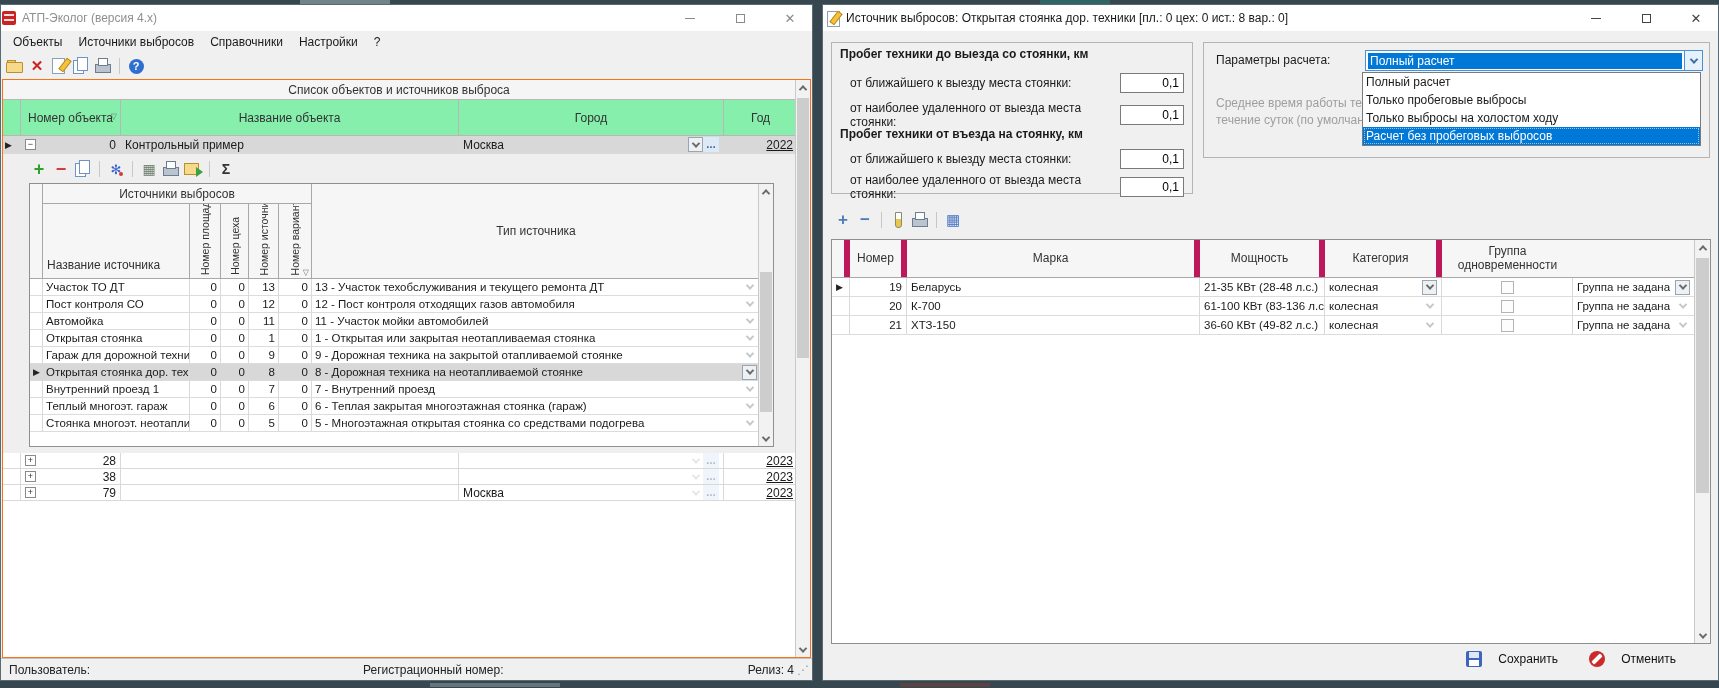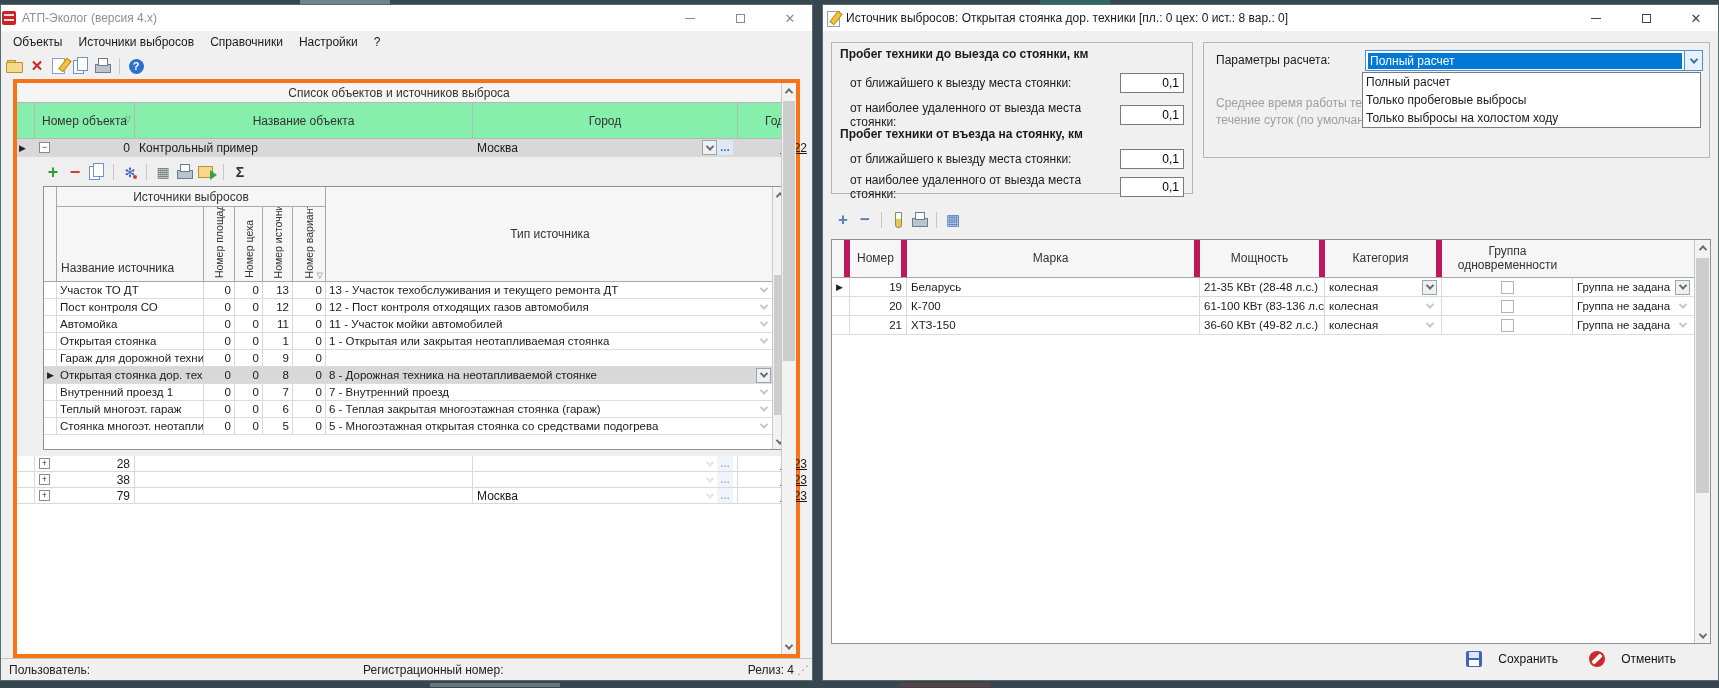--- a/index.html
+++ b/index.html
@@ -62,21 +62,21 @@
   .dotsbox { width:16px; height:15px; display:inline-flex; align-items:center; justify-content:center; background:#dce9f7; color:#3a5a7a; font-weight:bold; font-size:10px; flex:0 0 auto; }
   .dotsbox.faint, .chevbox.faint-box { opacity:.45; }
   .sorttri { font-size:8px; color:#777; }
 
   
   .menubar { height:22px; display:flex; align-items:center; padding-left:4px; flex:0 0 auto; }
   .menu-item { padding:2px 8px; }
   .toolbar { height:26px; display:flex; align-items:center; padding-left:4px; gap:2px; flex:0 0 auto; }
 
   
-  .tablewrap { flex:1; margin:0 12px; border:4px solid #f97316; background:#fff; display:flex; min-height:0; }
+  .tablewrap { flex:1; margin:0 1px; border:1px solid #f97316; background:#fff; display:flex; min-height:0; }
   .tcontent { flex:1; display:flex; flex-direction:column; min-width:0; }
   .caption-row { height:20px; background:#f5f5f5; border-bottom:1px solid #b7b7b7; display:flex; align-items:center; justify-content:center; color:#333; flex:0 0 auto; }
   .ohead, .orow { display:grid; grid-template-columns:18px 100px 338px 265px 73px; flex:0 0 auto; }
   .ohead { height:36px; background:#86efac; border-bottom:1px solid #b7b7b7; }
   .ohead .hc { border-right:1px solid #b7b7b7; display:flex; align-items:center; justify-content:center; text-align:center; color:#333; position:relative; padding:0 4px; }
   .ohead .hc:last-child { border-right:none; }
   .orow { height:18px; background:#fff; border-bottom:1px solid #d9d9d9; }
   .orow.sel { background:#d8d8d8; }
   .orow .c { border-right:1px solid #d9d9d9; display:flex; align-items:center; padding:0 4px; white-space:nowrap; overflow:hidden; }
   .orow .c:last-child { border-right:none;text-decoration:underline; }
@@ -312,20 +312,26 @@
                       </span>
                     </div>
                   </div>
                   <div class="srow">
                     <div class="c"></div>
                     <div class="c">Гараж для дорожной техники</div>
                     <div class="c r">0</div>
                     <div class="c r">0</div>
                     <div class="c r">9</div>
                     <div class="c r">0</div>
+                    <div class="c typec">
+                      <span>9 - Дорожная техника на закрытой отапливаемой стоянке</span>
+                      <span class="chevbox">
+                        <i class="chv d faint"></i>
+                      </span>
+                    </div>
                   </div>
                   <div class="srow sel">
                     <div class="c">
                       <span class="rowmark">▶</span>
                     </div>
                     <div class="c">Открытая стоянка дор. техники</div>
                     <div class="c r">0</div>
                     <div class="c r">0</div>
                     <div class="c r">8</div>
                     <div class="c r">0</div>
@@ -517,20 +523,21 @@
         <div class="combo" style="left:161px;top:7px;width:338px;">
           <span class="selval">Полный расчет</span>
           <span class="cbtn">
               <i class="chv d" style="border-color:#3a6ea5;"></i>
             </span>
         </div>
         <div class="dropdown" id="calc-options" style="left:158px;top:29px;width:339px;">
             <div class="opt">Полный расчет</div>
             <div class="opt">Только пробеговые выбросы</div>
             <div class="opt">Только выбросы на холостом ходу</div>
+            <div class="opt hl">Расчет без пробеговых выбросов</div>
           </div>
       </div>
 
       <div class="toolbar" style="position:absolute;left:6px;top:176px;">
         <span class="ico i-plus-b">+</span>
         <span class="ico i-minus-b">−</span>
         <span class="tsep"></span>
         <span class="ico i-tube"></span>
         <span class="ico i-print"></span>
         <span class="tsep"></span>

